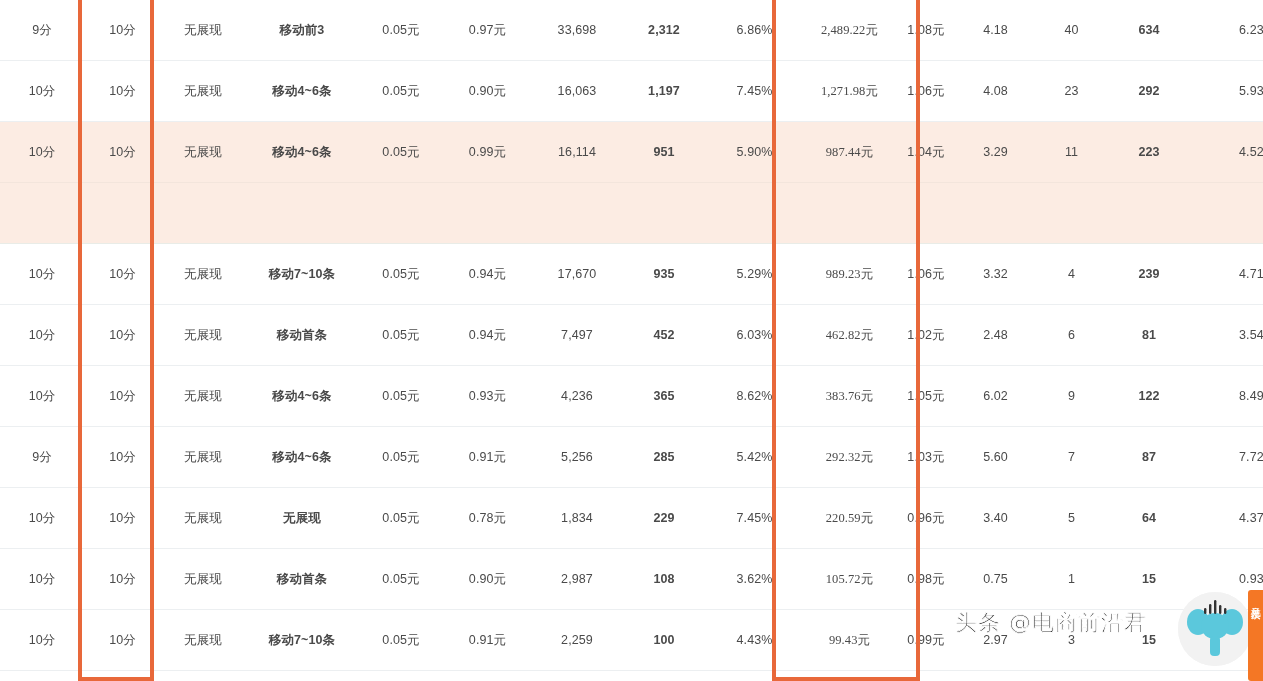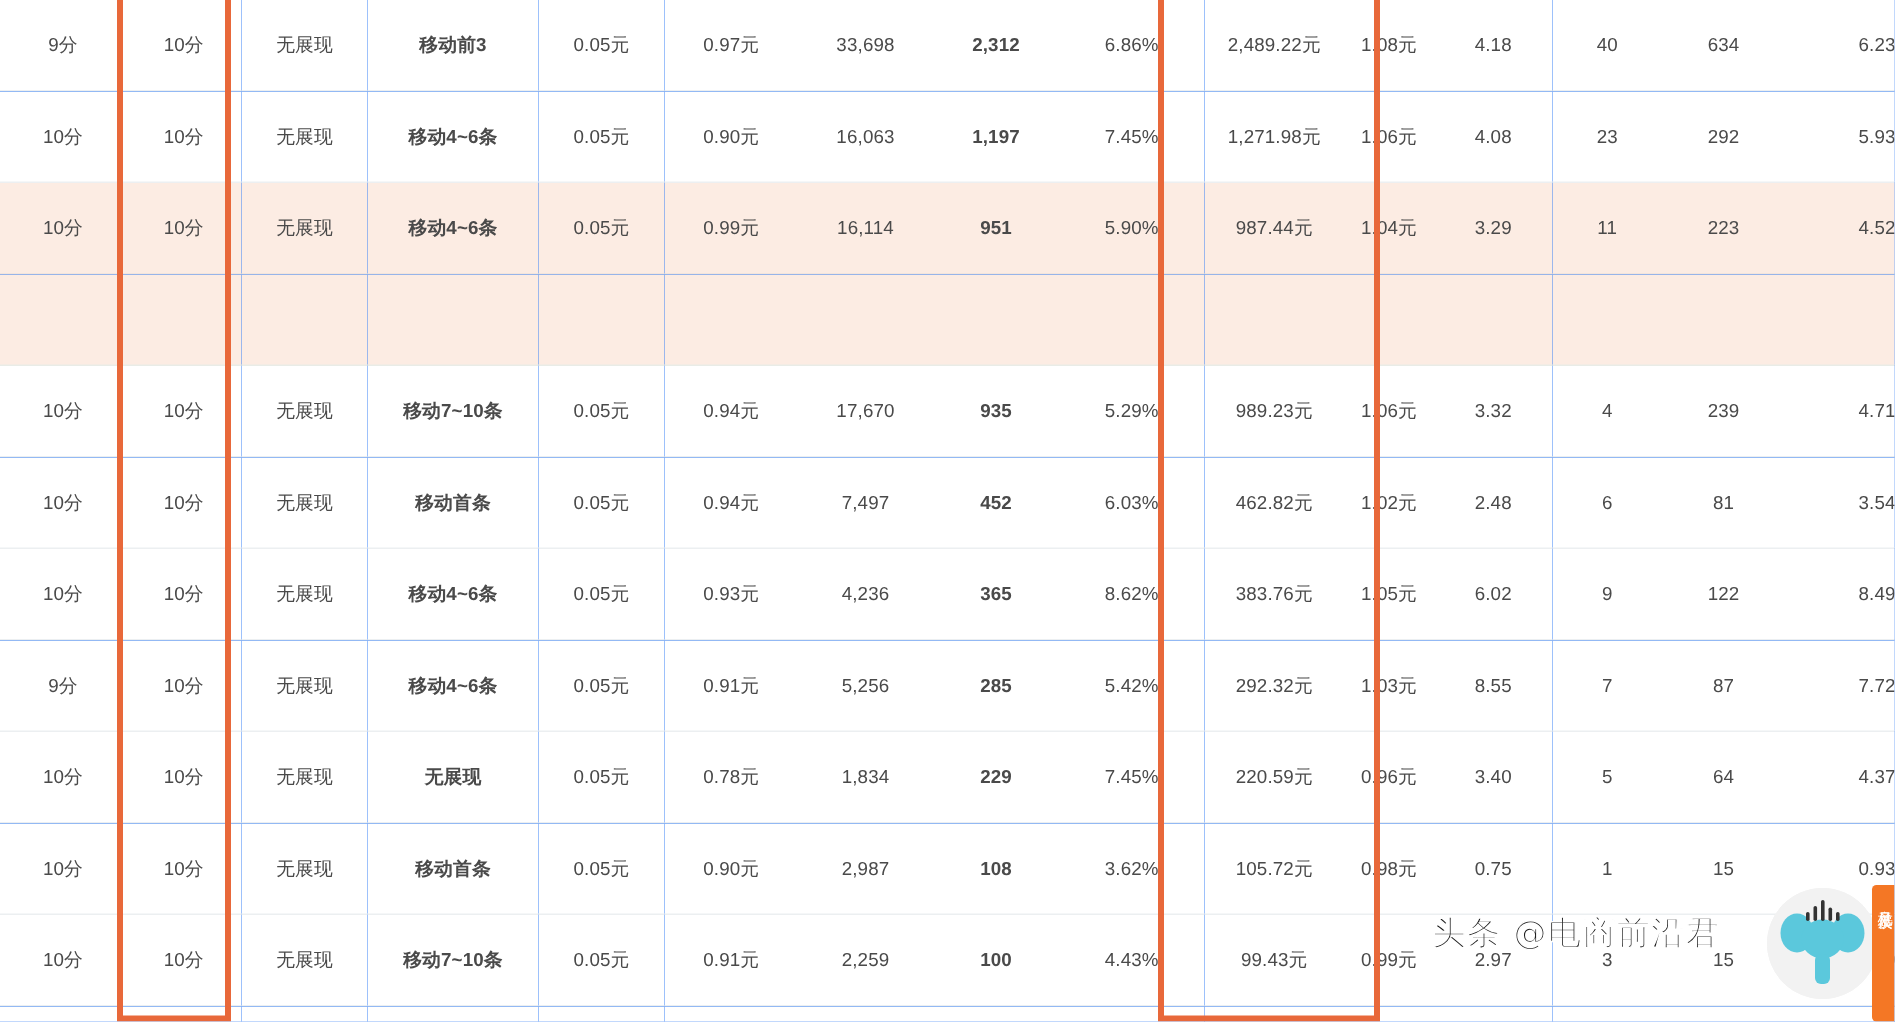--- a/index.html
+++ b/index.html
@@ -12,21 +12,21 @@
     height: 681px;
     overflow: hidden;
     font-family: "Liberation Sans", "DejaVu Sans", sans-serif;
     -webkit-font-smoothing: antialiased;
   }
   .screen {
     position: relative;
     width: 1263px;
     height: 681px;
     overflow: hidden;
-    background: #3b82f6;
+    background: #f0abfc;
   }
 
   
   table.data-table {
     width: 1263px;
     border-collapse: collapse;
     table-layout: fixed;
     font-size: 12.5px;
     color: #4a4a4a;
   }
@@ -48,25 +48,25 @@
   
   .c0 { width: 80px; }
   .c1 { width: 73px; }
   .c2 { width: 80px; }
   .c3 { width: 110px; font-weight: bold; }
   .c4 { width: 80px; }
   .c5 { width: 85px; }
   .c6 { width: 86px; margin-top: 12px; }
   .c7 { width: 80px; font-weight: bold; }
   .c8 { width: 93px; }
-  .c9 { width: 89px; }
+  .c9 { width: 89px; font-family: Liberation Serif, serif; }
   .c10 { width: 56px; }
   .c11 { width: 75px; }
   .c12 { width: 69px; }
-  .c13 { width: 78px; }
+  .c13 { width: 78px; font-weight: bold; }
   .c14 { width: 130px; }
 
   
   .annot-rect {
     position: absolute;
     border: 4px solid #e8683a;
     box-sizing: border-box;
     pointer-events: none;
     background: transparent;
   }
@@ -291,21 +291,21 @@
         <td class="c1">10分</td>
         <td class="c2">无展现</td>
         <td class="c3">移动4~6条</td>
         <td class="c4">0.05元</td>
         <td class="c5">0.91元</td>
         <td class="c6">5,256</td>
         <td class="c7">285</td>
         <td class="c8">5.42%</td>
         <td class="c9">292.32元</td>
         <td class="c10">1.03元</td>
-        <td class="c11">8.55</td>
+        <td class="c11">5.60</td>
         <td class="c12">7</td>
         <td class="c13">87</td>
         <td class="c14">7.72%</td>
       </tr>
 
       <tr class="row-normal">
         <td class="c0">10分</td>
         <td class="c1">10分</td>
         <td class="c2">无展现</td>
         <td class="c3">无展现</td>

